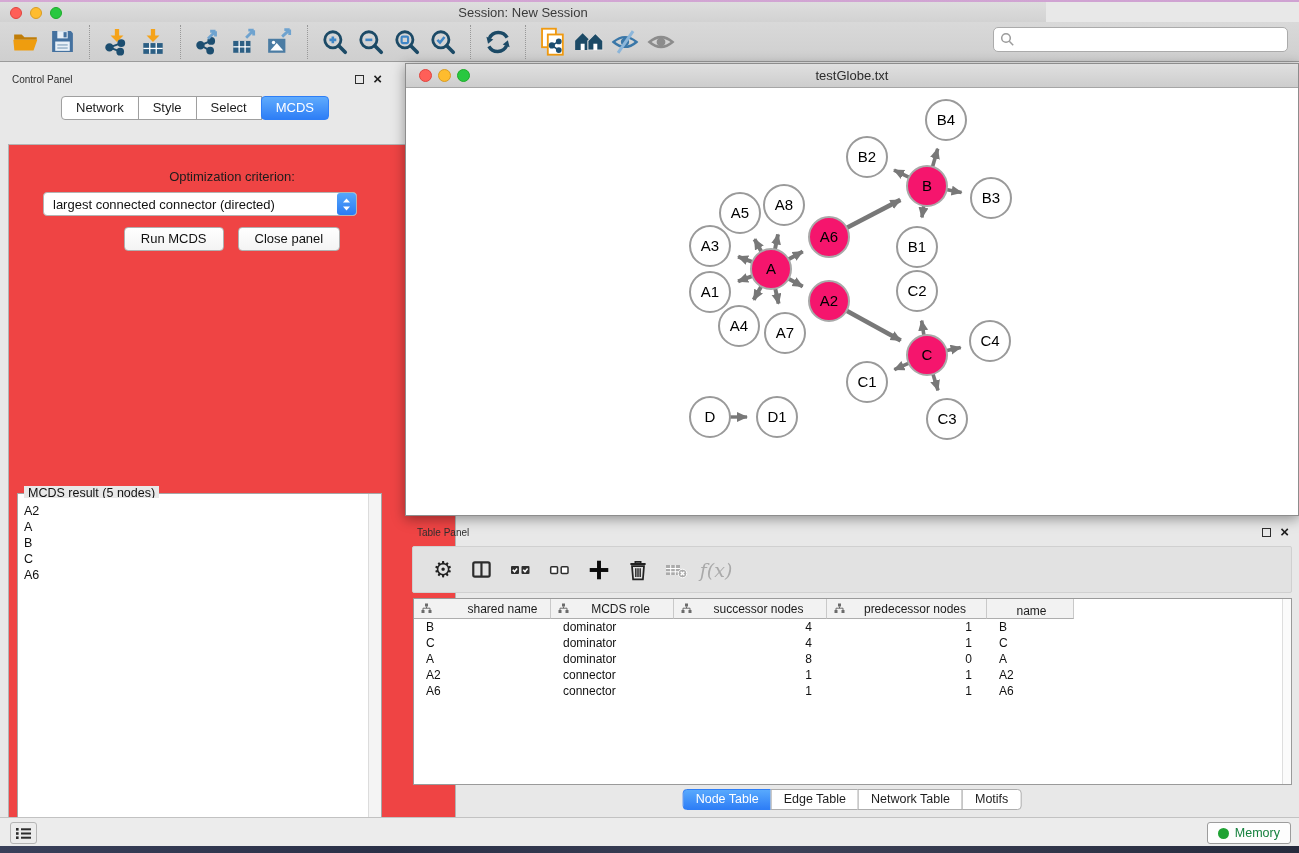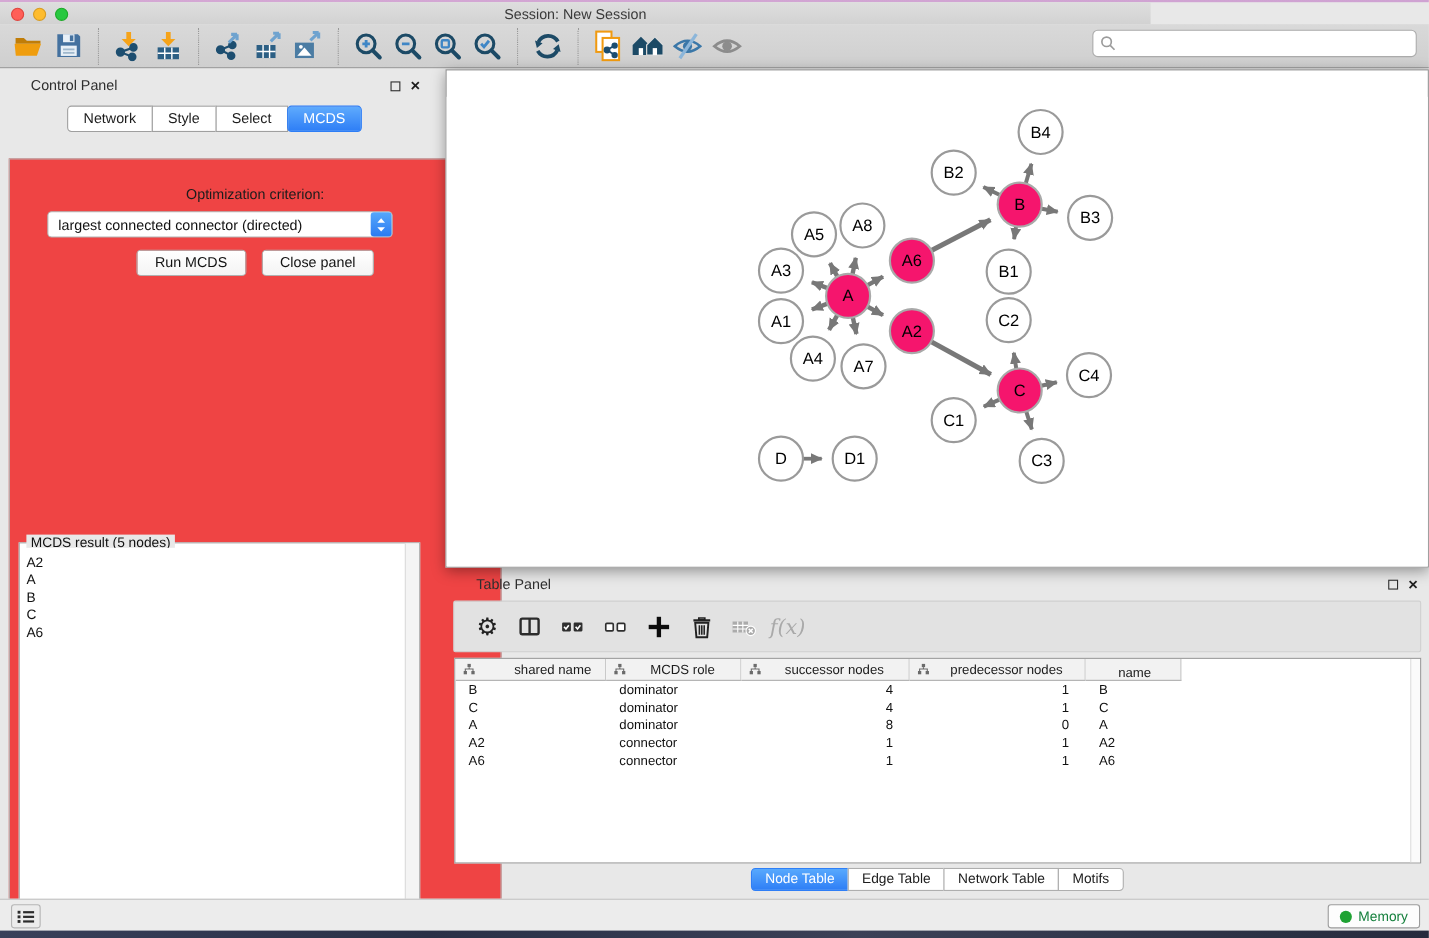--- a/index.html
+++ b/index.html
@@ -27,21 +27,21 @@
   .tb-sep { width:0; height:34px; border-left:1px dotted #989898; margin:0 9px; }
   .search-wrap { position:absolute; right:11px; top:5px; width:295px; height:25px;
     background:#fff; border:1px solid #ababab; border-radius:5px;
     display:flex; align-items:center; padding-left:6px; }
   .search-wrap input { border:none; outline:none; flex:1; height:20px; font-size:13px;
     font-family:"Liberation Sans",sans-serif; background:transparent; }
 
   
   .control-panel { position:absolute; left:0; top:63px; width:390px; height:754px; }
   .cp-header { position:absolute; left:12px; right:8px; top:6px; height:18px; }
-  .cp-title, .tp-title { font-size:13px; color:#2e2e2e;margin-left:16px; }
+  .cp-title, .tp-title { font-size:10px; color:#2e2e2e; }
   .panel-icons { position:absolute; right:0; top:1px; display:flex; align-items:center; gap:9px; }
   .float-sq { display:inline-block; width:9px; height:9px; border:1.5px solid #2d2d2d; }
   .close-x { font-size:15px; font-weight:bold; color:#1d1d1d; line-height:10px; }
   .cp-tabs { position:absolute; top:33px; left:50%; transform:translateX(-50%); display:flex; }
   .cp-tab { padding:3px 14px 4px; font-size:13px; color:#1d1d1d; background:#fff;
     border:1px solid #9f9f9f; margin-left:-1px; position:relative; }
   .cp-tab:first-child { border-radius:4px 0 0 4px; margin-left:0; }
   .cp-tab:last-child { border-radius:0 4px 4px 0; }
   .cp-tab.active { background:linear-gradient(#5fabfd,#2e7ef6); color:#fff; border-color:#2e7ef6;
     border-radius:4px; z-index:2; }
@@ -330,20 +330,28 @@
             <div class="result-line">B</div>
             <div class="result-line">C</div>
             <div class="result-line">A6</div>
           </div>
         <div class="result-scroll"></div>
       </div>
     </div>
   </div>
 
   <div class="net-window">
+    <div class="net-titlebar">
+      <div class="lights">
+        <span class="light red"></span>
+        <span class="light yellow"></span>
+        <span class="light green"></span>
+      </div>
+      <div class="net-title">testGlobe.txt</div>
+    </div>
     <div class="net-canvas">
       <svg id="graph-svg" width="892" height="427">
         <defs>
           <marker id="arrowhead" markerWidth="14" markerHeight="12" refX="10" refY="5" orient="auto" markerUnits="userSpaceOnUse">
             <path d="M0 0 L11 5 L0 10 Z" fill="#787878"></path>
           </marker>
         </defs>
       <line x1="348.15744884491176" y1="187.35047010765624" x2="332.0709185918138" y2="193.4158831539063" stroke="#787878" stroke-width="4" marker-end="url(#arrowhead)"></line>
           <line x1="380.76039831248227" y1="189.695392172404" x2="396.73266947919615" y2="198.50767971265995" stroke="#787878" stroke-width="4" marker-end="url(#arrowhead)"></line>
           <line x1="348.15744884491176" y1="174.64952989234376" x2="332.0709185918138" y2="168.5841168460937" stroke="#787878" stroke-width="4" marker-end="url(#arrowhead)"></line>

